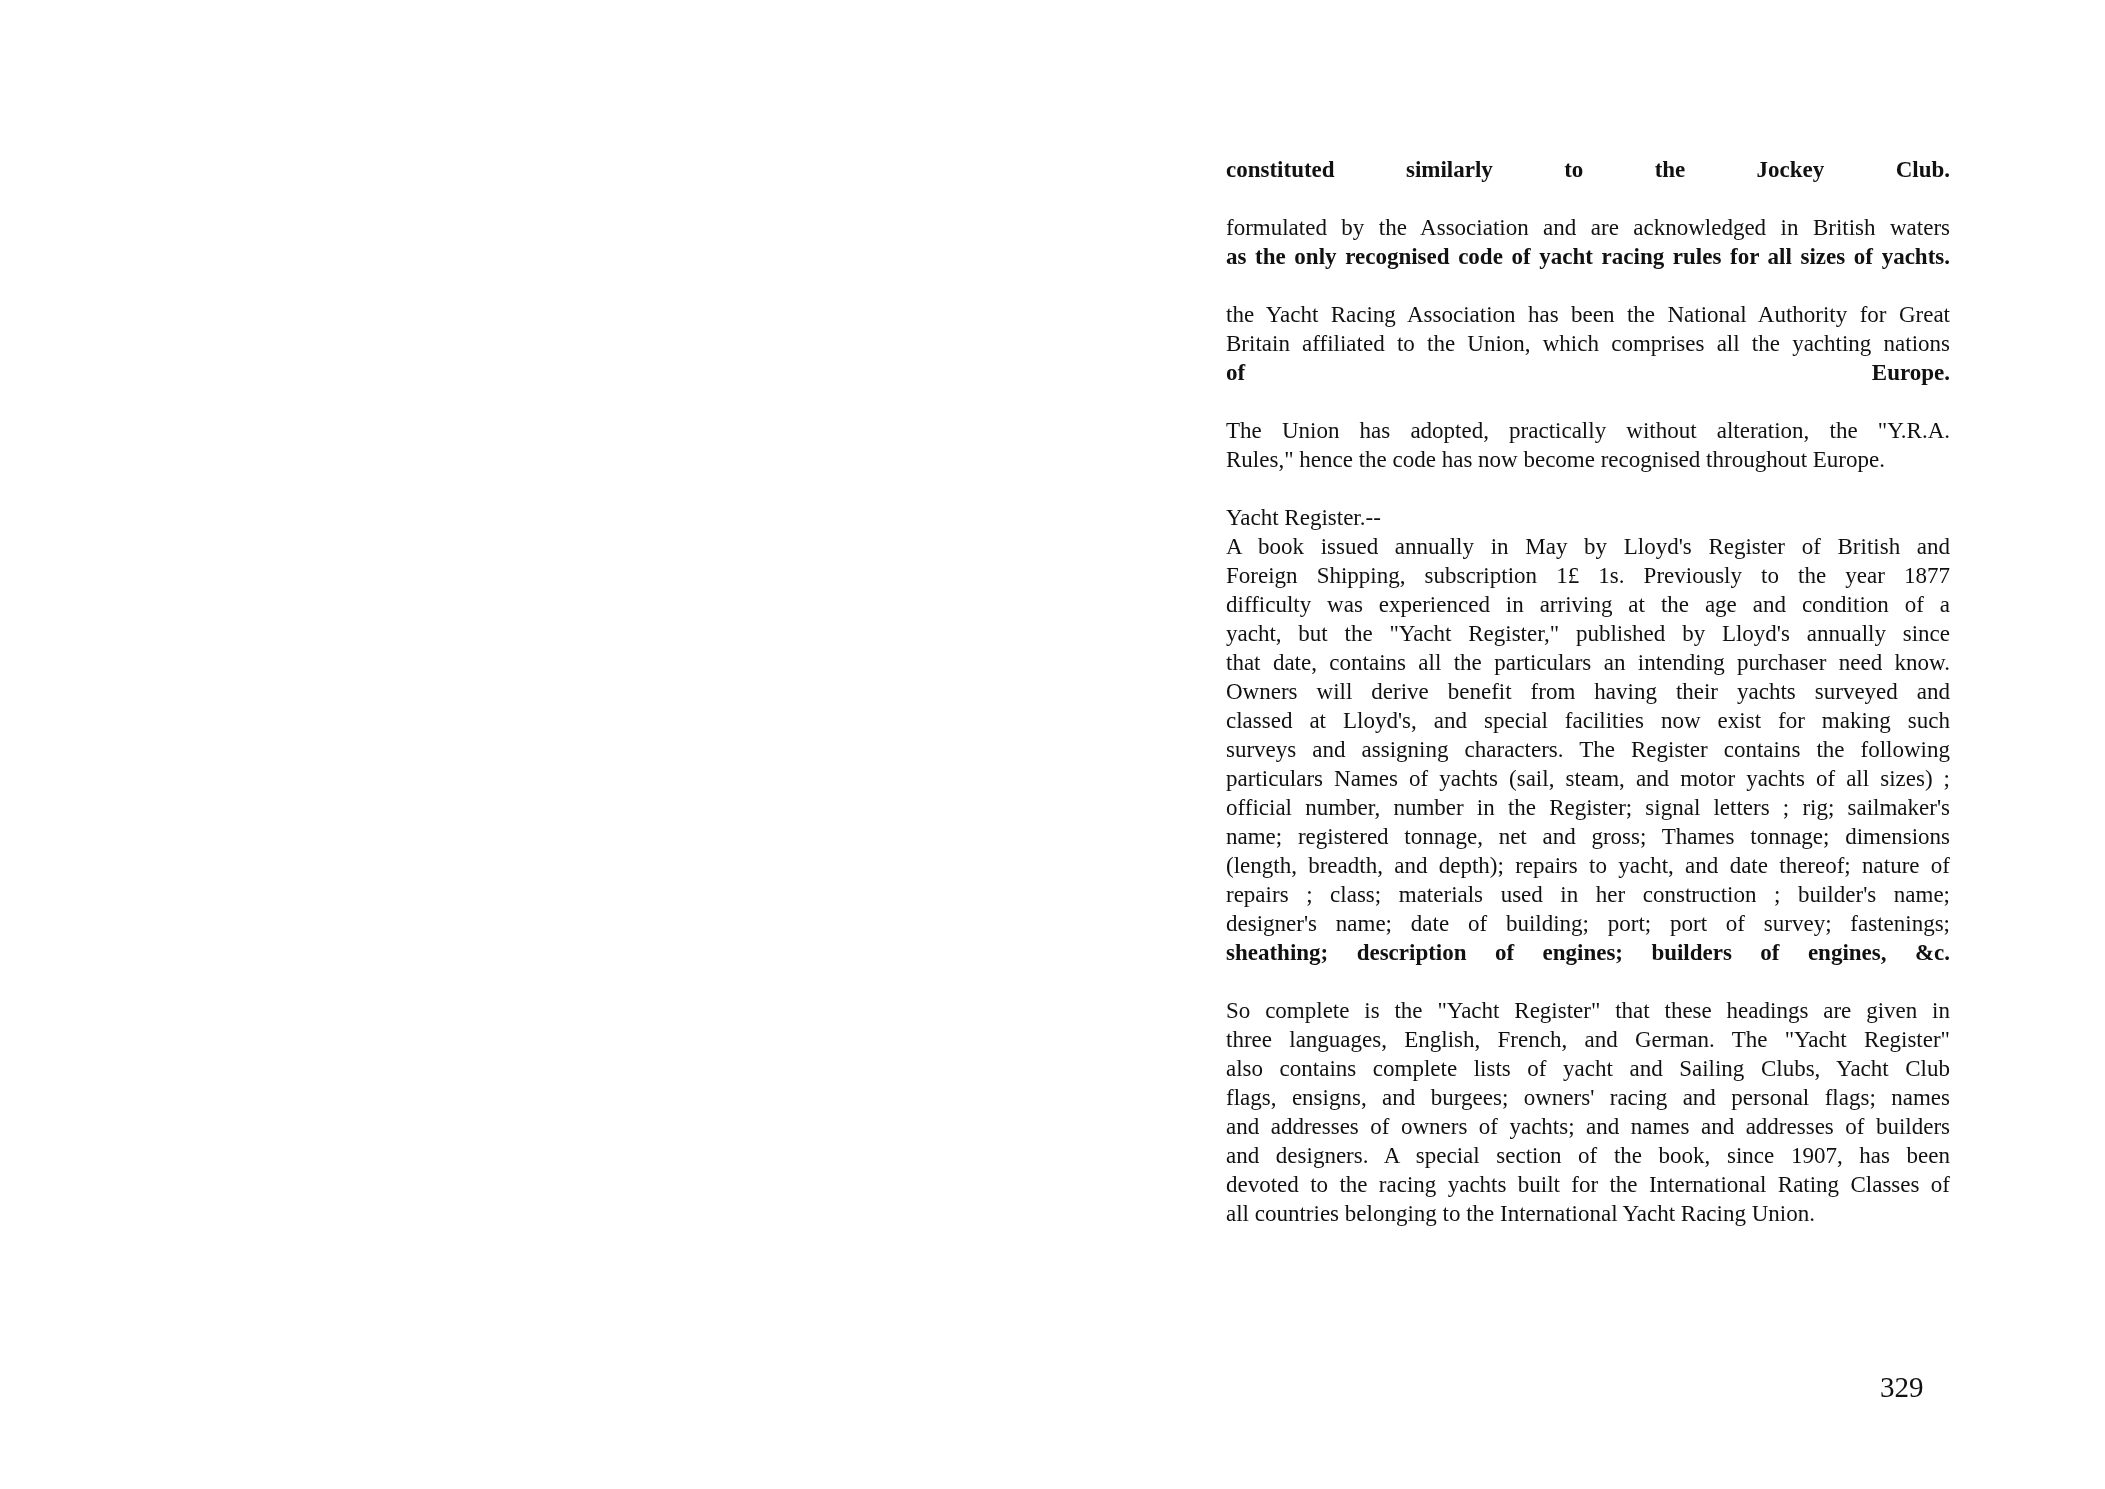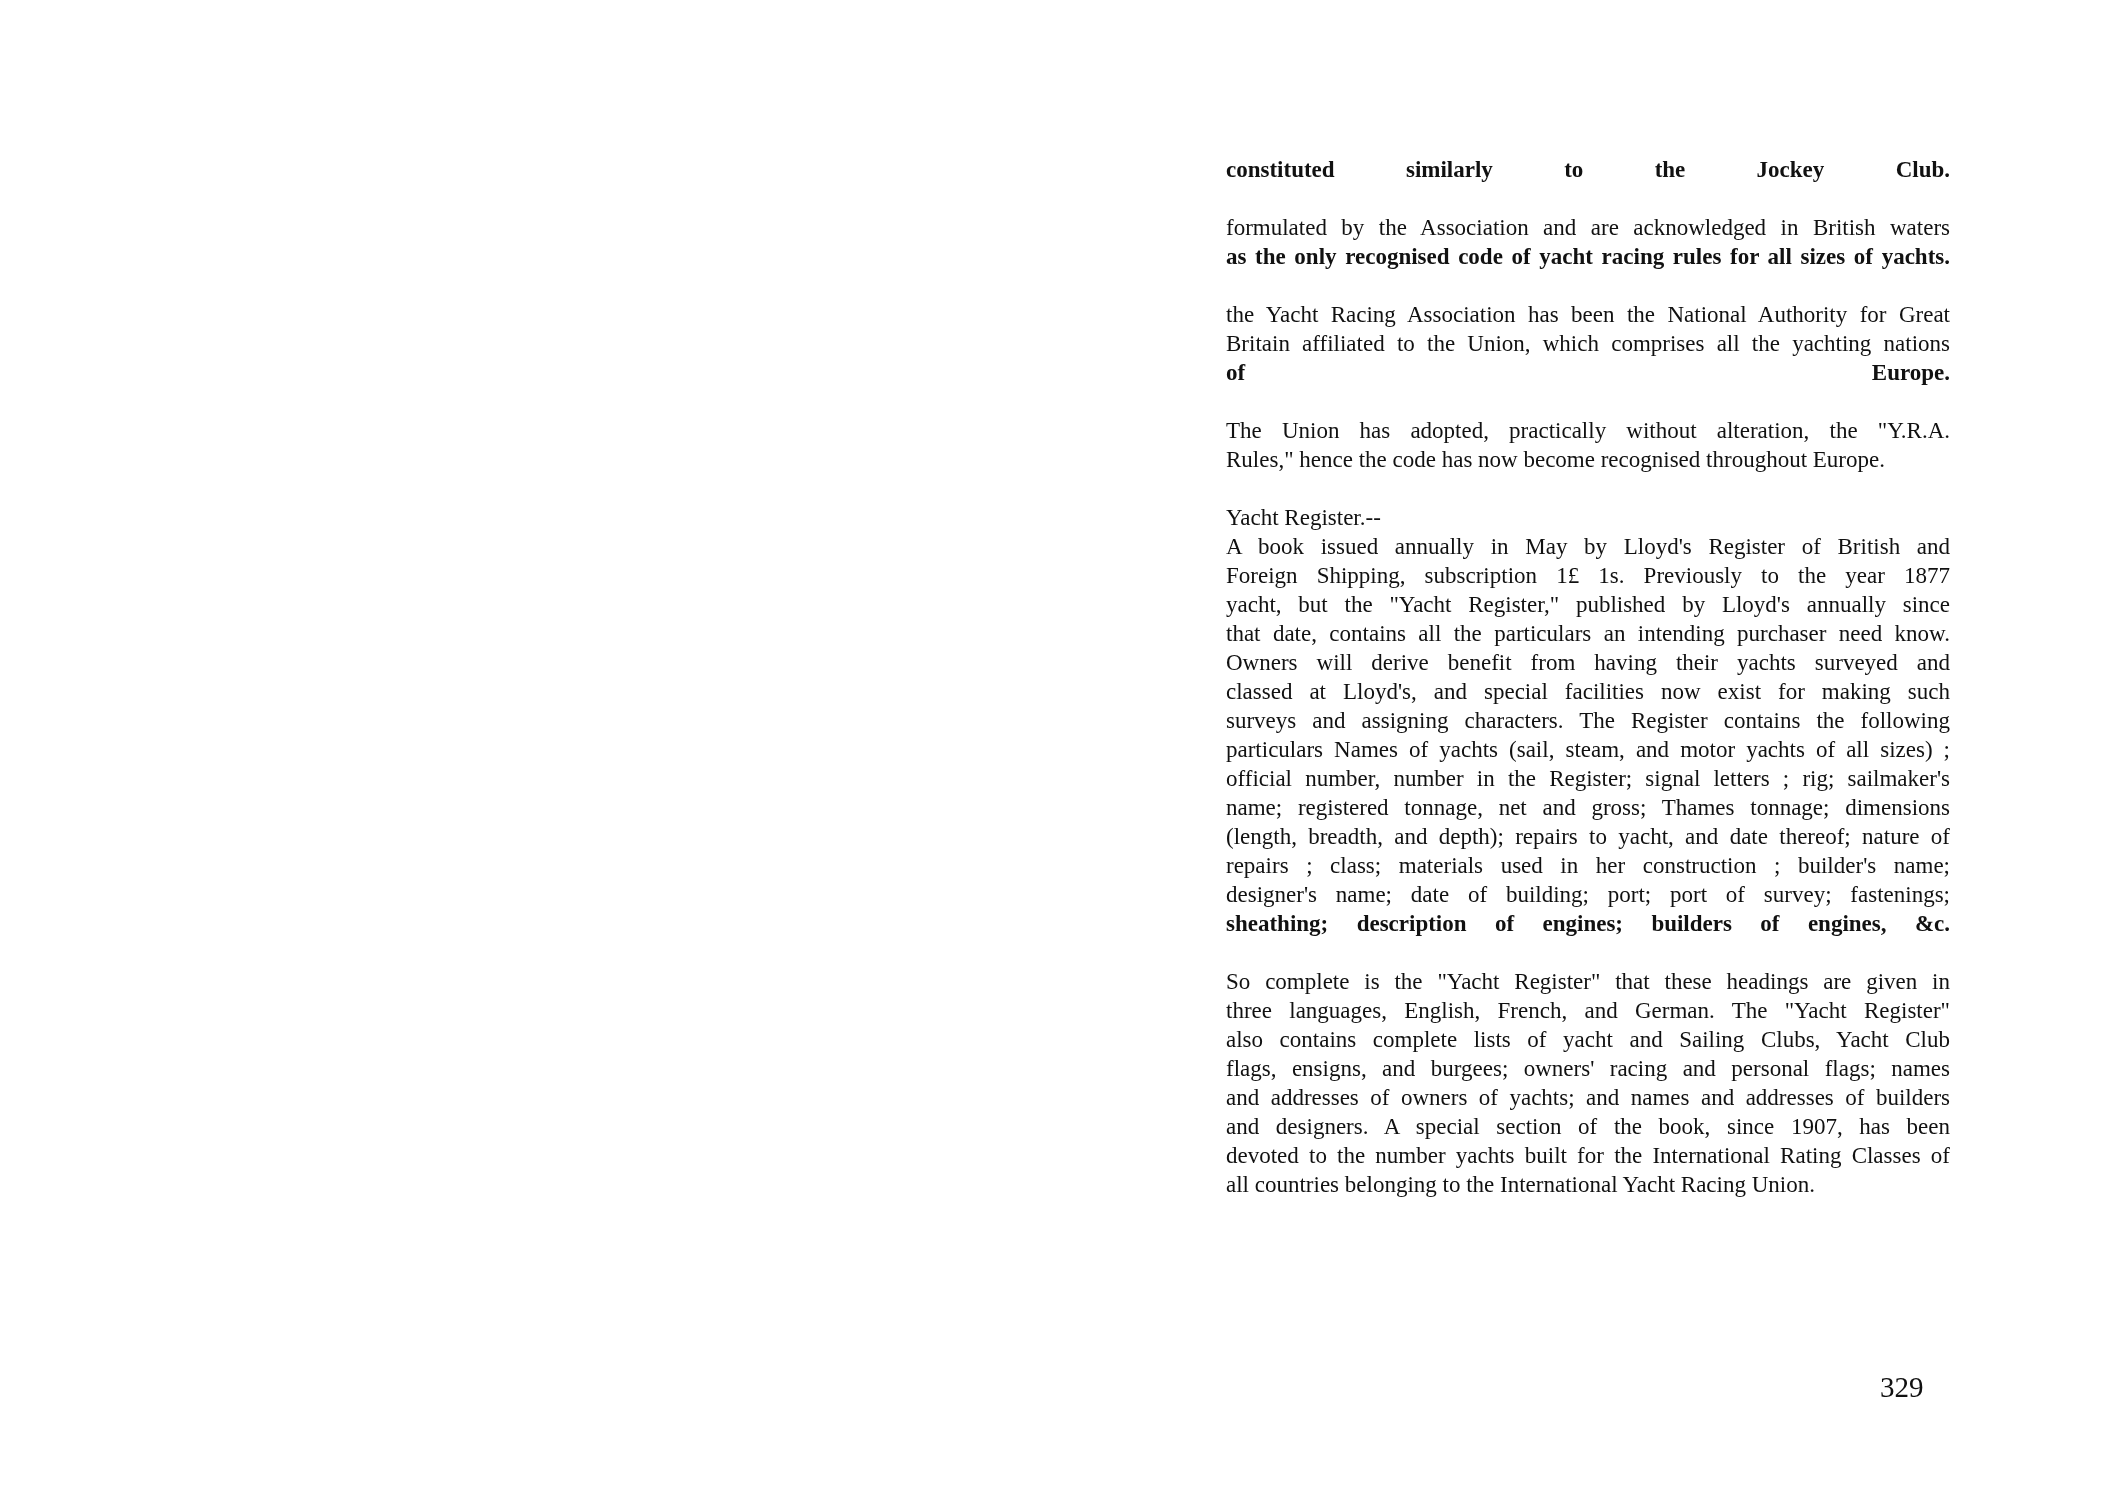--- a/index.html
+++ b/index.html
@@ -100,20 +100,21 @@
     <div>
       <span class="line">The Union has adopted, practically without alteration, the "Y.R.A.</span>
       <span class="line last">Rules," hence the code has now become recognised throughout Europe.</span>
     </div>
     <div class="para-gap"></div>
 
     <div>
       <span class="heading-line">Yacht Register.--</span>
       <span class="line">A book issued annually in May by Lloyd's Register of British and</span>
       <span class="line">Foreign Shipping, subscription 1£ 1s. Previously to the year 1877</span>
+      <span class="line">difficulty was experienced in arriving at the age and condition of a</span>
       <span class="line">yacht, but the "Yacht Register," published by Lloyd's annually since</span>
       <span class="line">that date, contains all the particulars an intending purchaser need know.</span>
       <span class="line">Owners will derive benefit from having their yachts surveyed and</span>
       <span class="line">classed at Lloyd's, and special facilities now exist for making such</span>
       <span class="line">surveys and assigning characters. The Register contains the following</span>
       <span class="line">particulars Names of yachts (sail, steam, and motor yachts of all sizes) ;</span>
       <span class="line">official number, number in the Register; signal letters ; rig; sailmaker's</span>
       <span class="line">name; registered tonnage, net and gross; Thames tonnage; dimensions</span>
       <span class="line">(length, breadth, and depth); repairs to yacht, and date thereof; nature of</span>
       <span class="line">repairs ; class; materials used in her construction ; builder's name;</span>
@@ -122,19 +123,19 @@
     </div>
     <div class="para-gap"></div>
 
     <div>
       <span class="line">So complete is the "Yacht Register" that these headings are given in</span>
       <span class="line">three languages, English, French, and German. The "Yacht Register"</span>
       <span class="line">also contains complete lists of yacht and Sailing Clubs, Yacht Club</span>
       <span class="line">flags, ensigns, and burgees; owners' racing and personal flags; names</span>
       <span class="line">and addresses of owners of yachts; and names and addresses of builders</span>
       <span class="line">and designers. A special section of the book, since 1907, has been</span>
-      <span class="line">devoted to the number yachts built for the International Rating Classes of</span>
+      <span class="line">devoted to the racing yachts built for the International Rating Classes of</span>
       <span class="line last">all countries belonging to the International Yacht Racing Union.</span>
     </div>
   </div>
 
   <div class="page-number">329</div>
 </div>
 
 </body></html>

